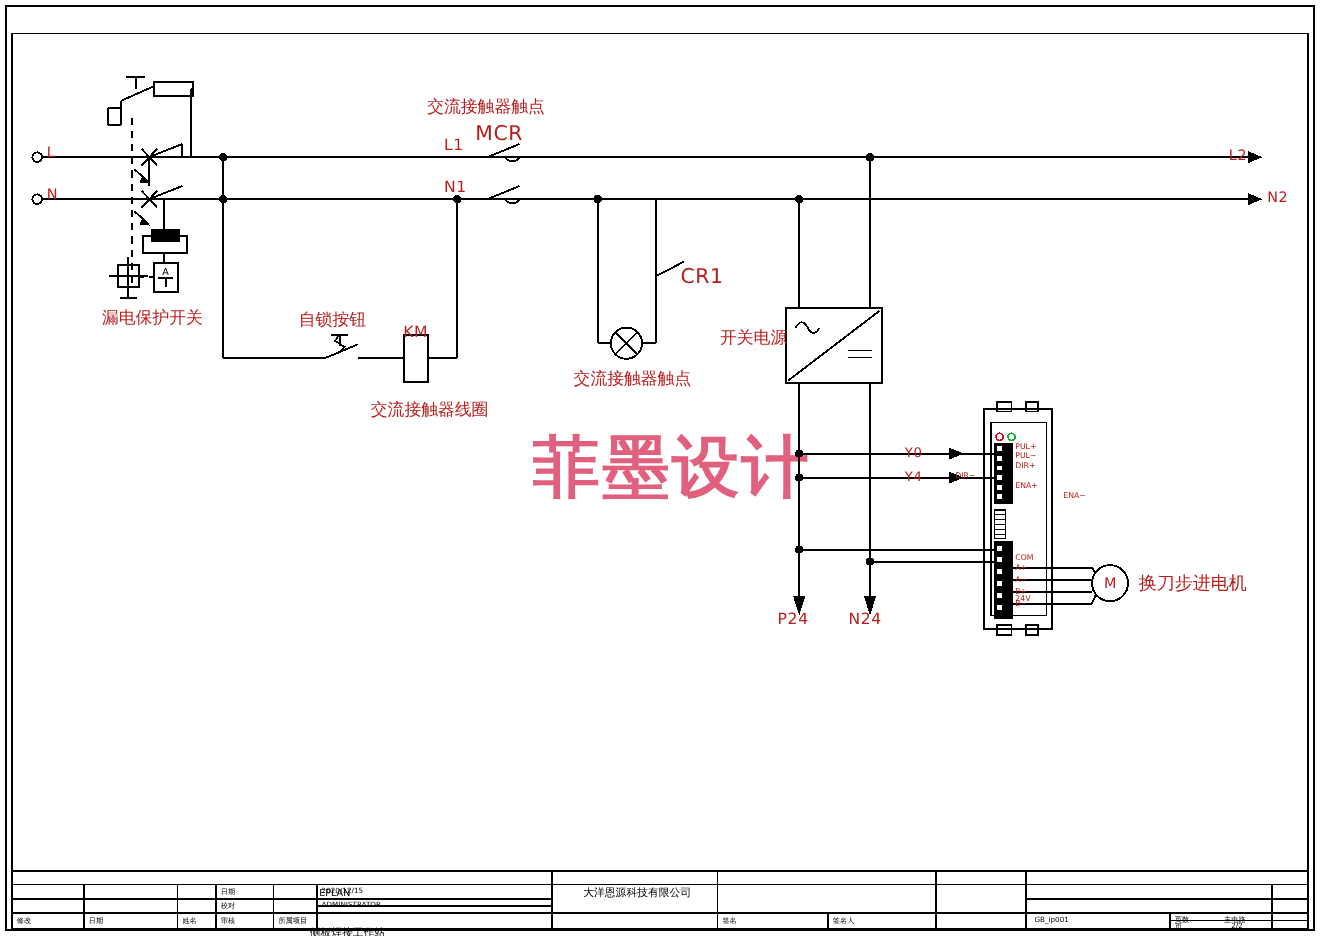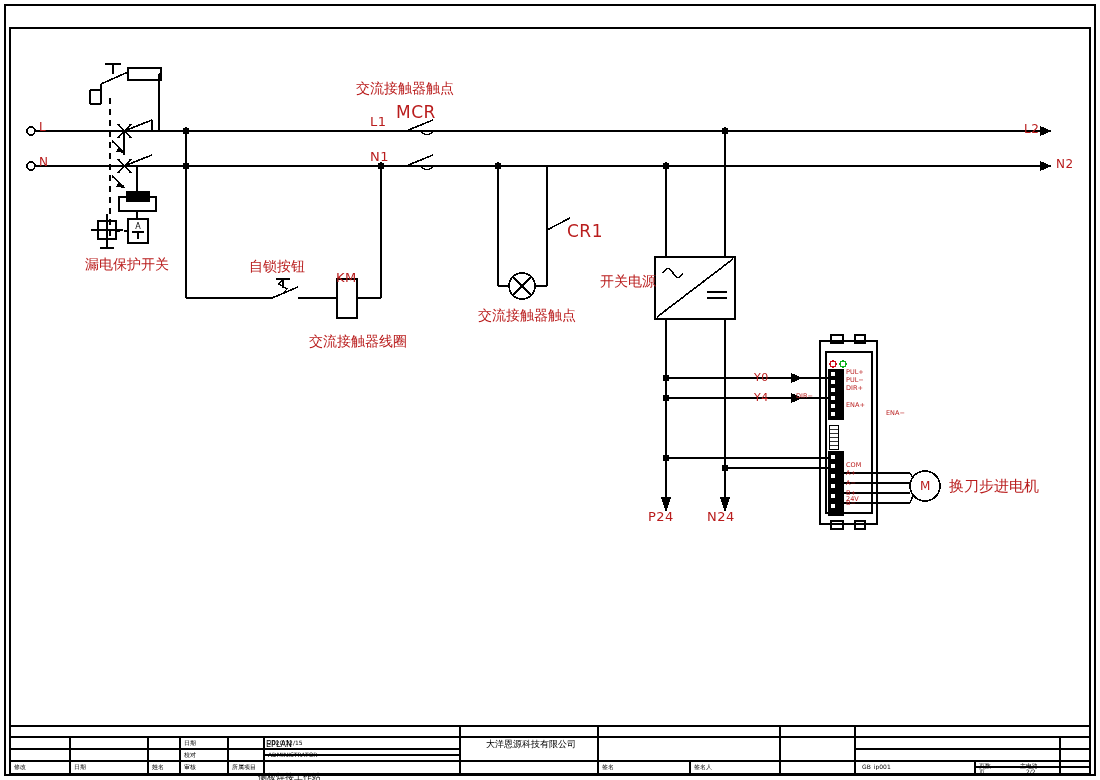--- a/index.html
+++ b/index.html
@@ -19,20 +19,21 @@
   #watermark{position:absolute;left:444px;top:358px;
      font-family:"DejaVu Serif","Liberation Serif",serif;
      font-size:56px;font-weight:700;color:#e0607e;letter-spacing:2px;
      line-height:62px;}
 </style>
 </head>
 <body>
 
 <div id="sheet">
 
+  <div id="watermark">菲墨设计</div>
 
   <svg class="layer" viewBox="0 0 1100 780" shape-rendering="crispEdges">
     <g stroke="#000" fill="none" stroke-width="1.6">
 
       <rect x="5" y="5" width="1090" height="770" stroke-width="2.2"></rect>
       <rect x="10" y="28" width="1080" height="698" stroke-width="1.4"></rect>
 
       <circle cx="31" cy="131" r="4" stroke-width="1.6"></circle>
       <circle cx="31" cy="166" r="4" stroke-width="1.6"></circle>
 

